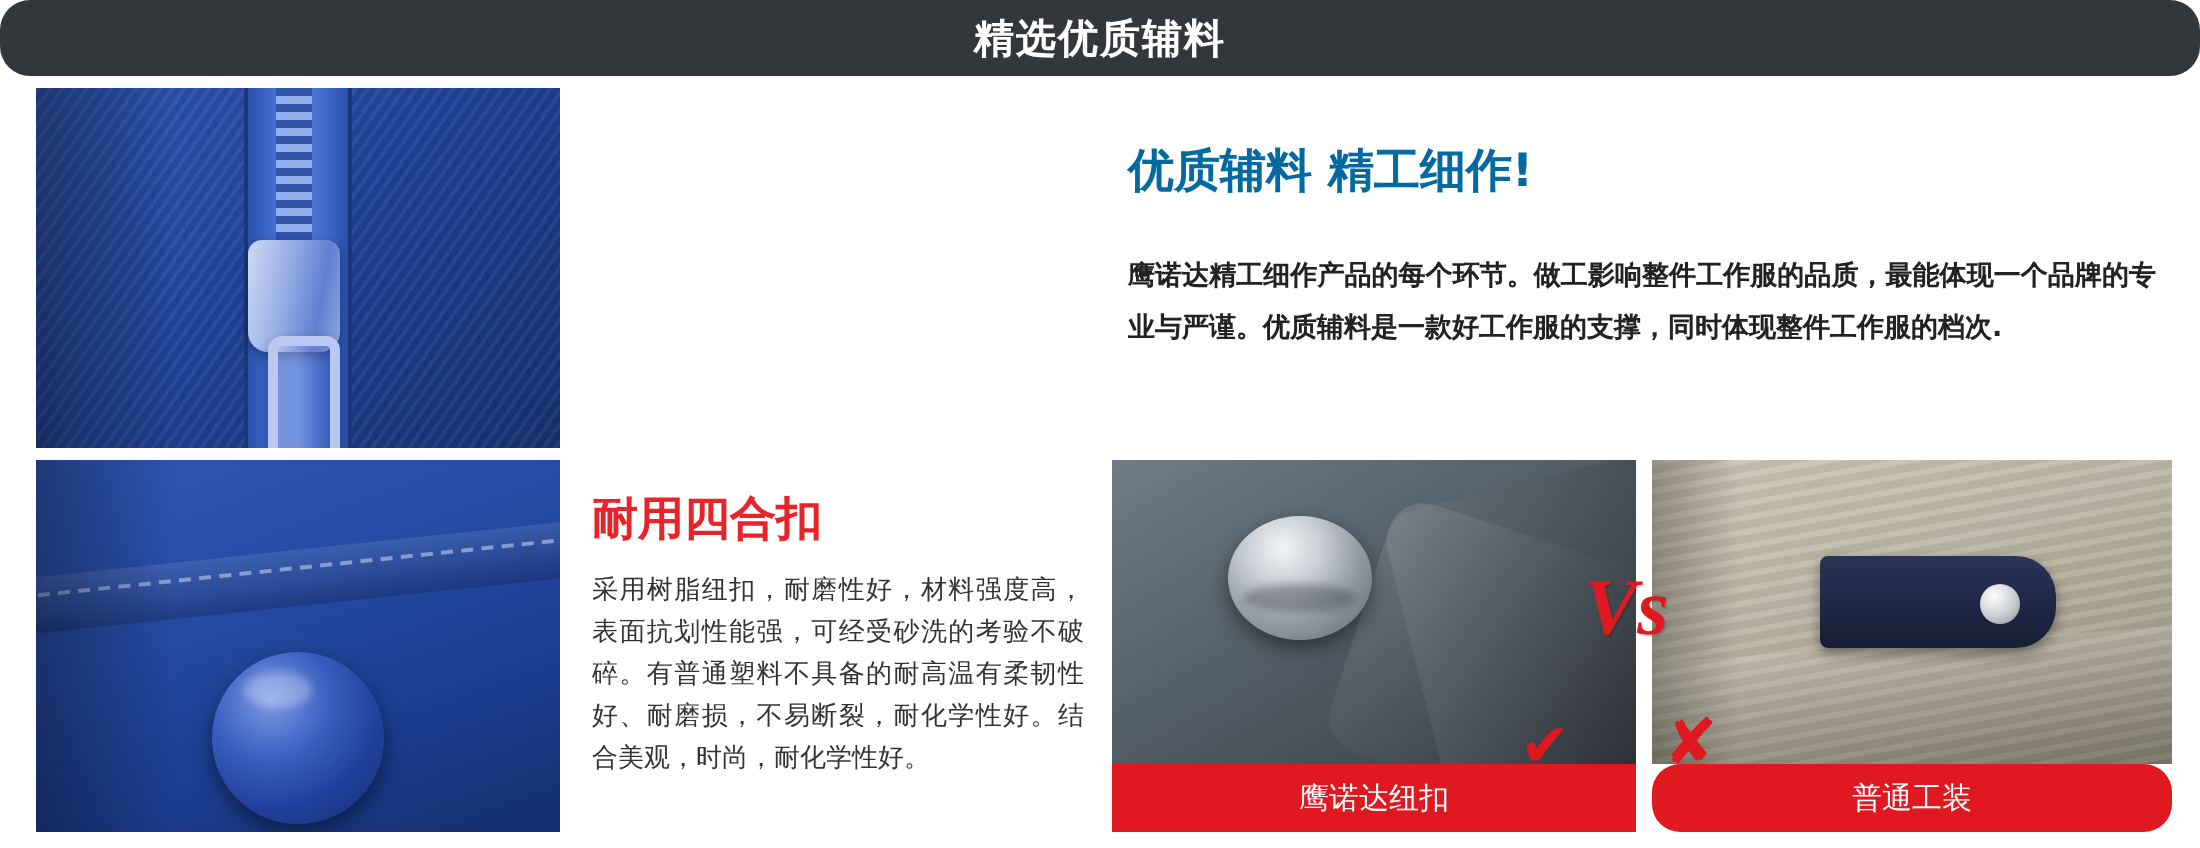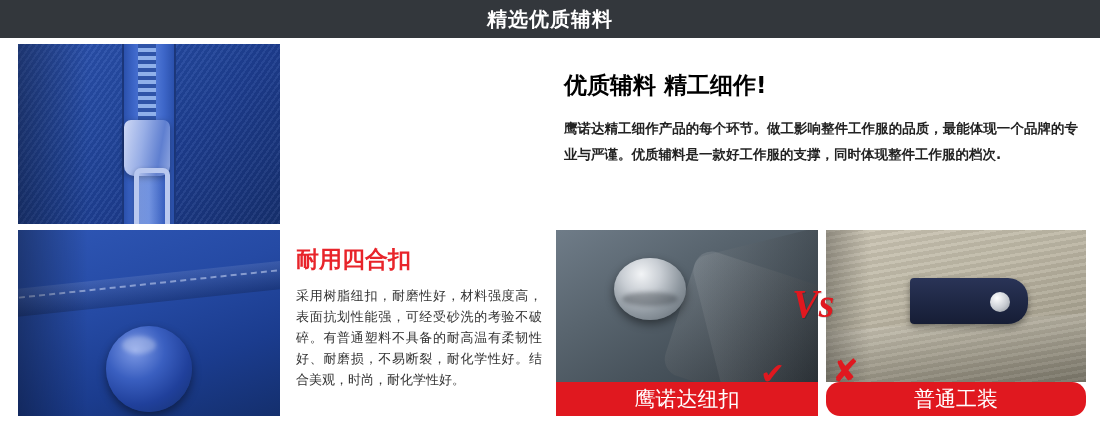--- a/index.html
+++ b/index.html
@@ -22,20 +22,21 @@
   .header {
     position: absolute;
     left: 0;
     top: 0;
     width: 1100px;
     height: 38px;
     background: #33373c;
     display: flex;
     align-items: center;
     justify-content: center;
+    border-radius: 15px;
   }
   .header-title {
     color: #ffffff;
     font-size: 20px;
     font-weight: bold;
     letter-spacing: 1px;
     font-family: "DejaVu Sans", "Liberation Sans", sans-serif;
   }
 
   
@@ -302,42 +303,42 @@
 
   
   .panel-intro {
     left: 556px;
     top: 44px;
     width: 530px;
     height: 180px;
     padding: 26px 8px 0 8px;
   }
   .intro-title {
-    color: #000000;
+    color: #0369a1;
     font-size: 23px;
     font-weight: bold;
-    margin: 0 0 14px 0;
+    margin: 0 0 24px 0;
     font-family: "DejaVu Sans", "Liberation Sans", sans-serif;
   }
   .intro-text {
     color: #222222;
     font-size: 13.5px;
     line-height: 26px;
     text-align: justify;
     font-family: "DejaVu Sans", "Liberation Sans", sans-serif;
     font-weight: bold;
   }
 
   
   .caption {
     position: absolute;
     height: 34px;
     background: #e0181f;
     color: #ffffff;
-    font-size: 21px;
+    font-size: 15px;
     display: flex;
     align-items: center;
     justify-content: center;
     font-family: "DejaVu Sans", "Liberation Sans", sans-serif;
   }
   .caption-good {
     left: 556px;
     top: 382px;
     width: 262px;
   }

